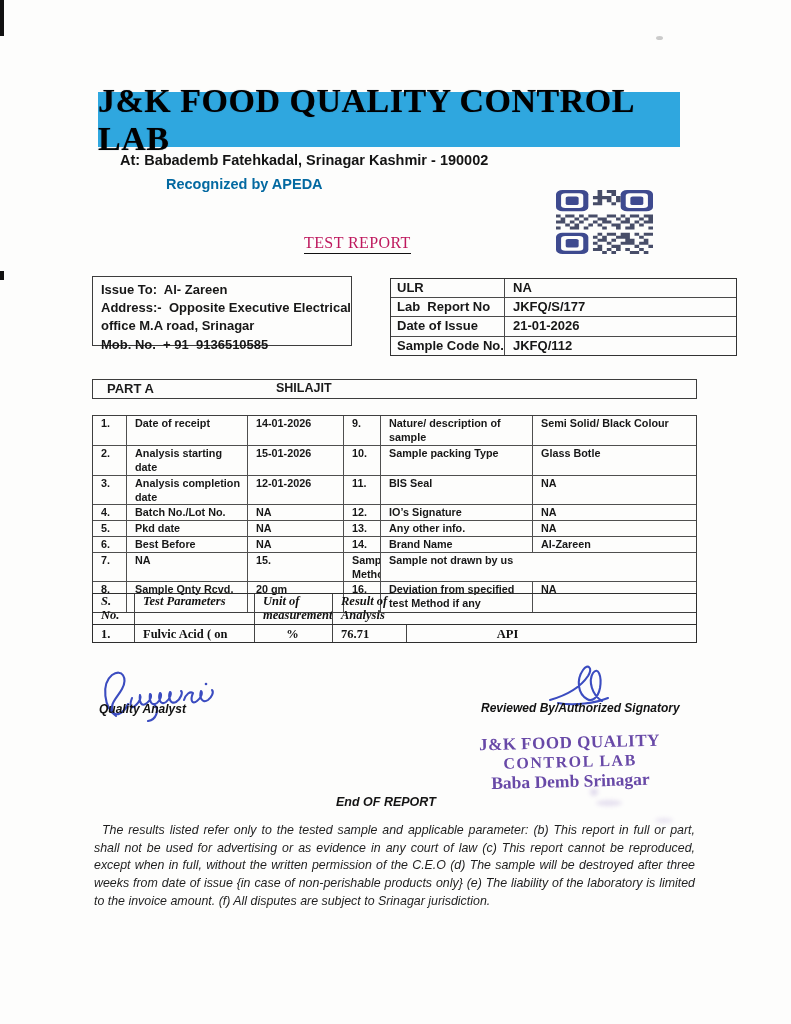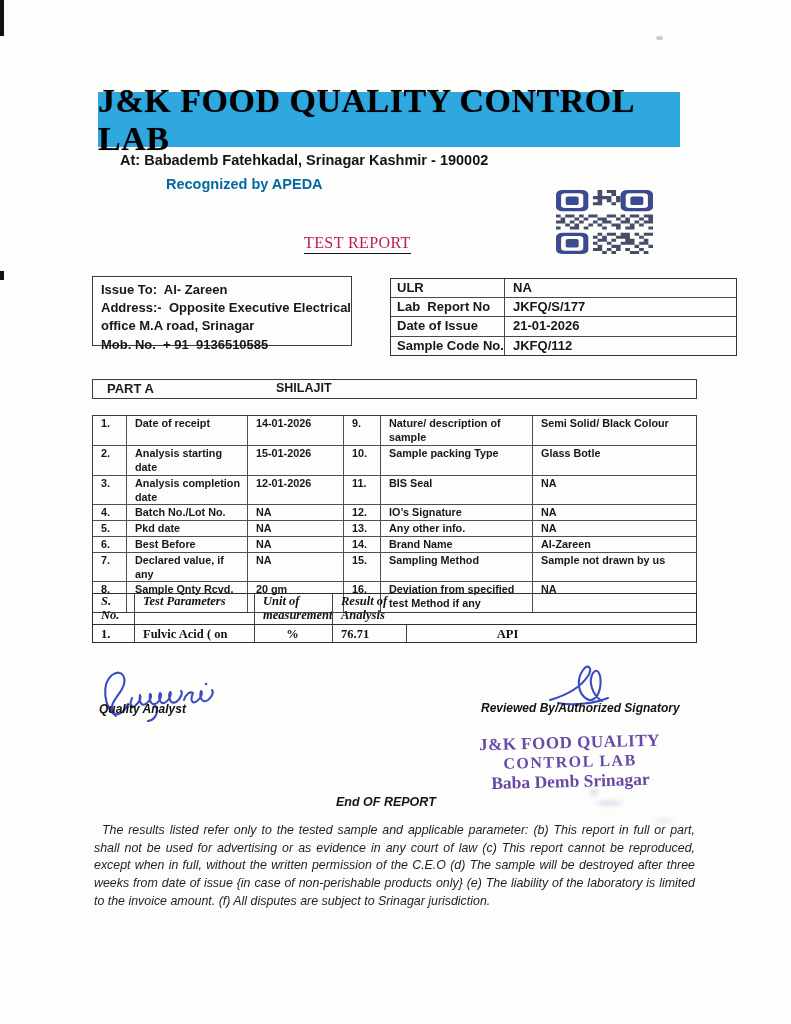--- a/index.html
+++ b/index.html
@@ -232,21 +232,20 @@
   <div class="d-row">
     <div class="d-cell">6.</div>
     <div class="d-cell">Best Before</div>
     <div class="d-cell">NA</div>
     <div class="d-cell">14.</div>
     <div class="d-cell">Brand Name</div>
     <div class="d-cell">Al-Zareen</div>
   </div>
   <div class="d-row">
     <div class="d-cell">7.</div>
-    <div class="d-cell">Declared value, if any</div>
     <div class="d-cell">NA</div>
     <div class="d-cell">15.</div>
     <div class="d-cell">Sampling Method</div>
     <div class="d-cell">Sample not drawn by us</div>
   </div>
   <div class="d-row tall">
     <div class="d-cell">8.</div>
     <div class="d-cell">Sample Qnty Rcvd.</div>
     <div class="d-cell">20 gm</div>
     <div class="d-cell">16.</div>

